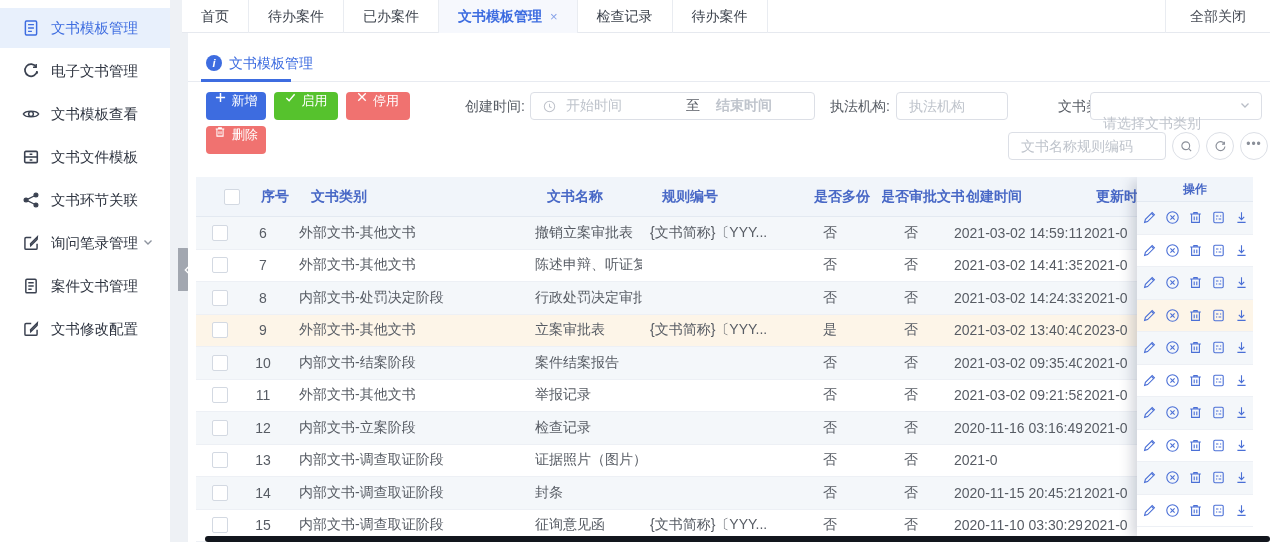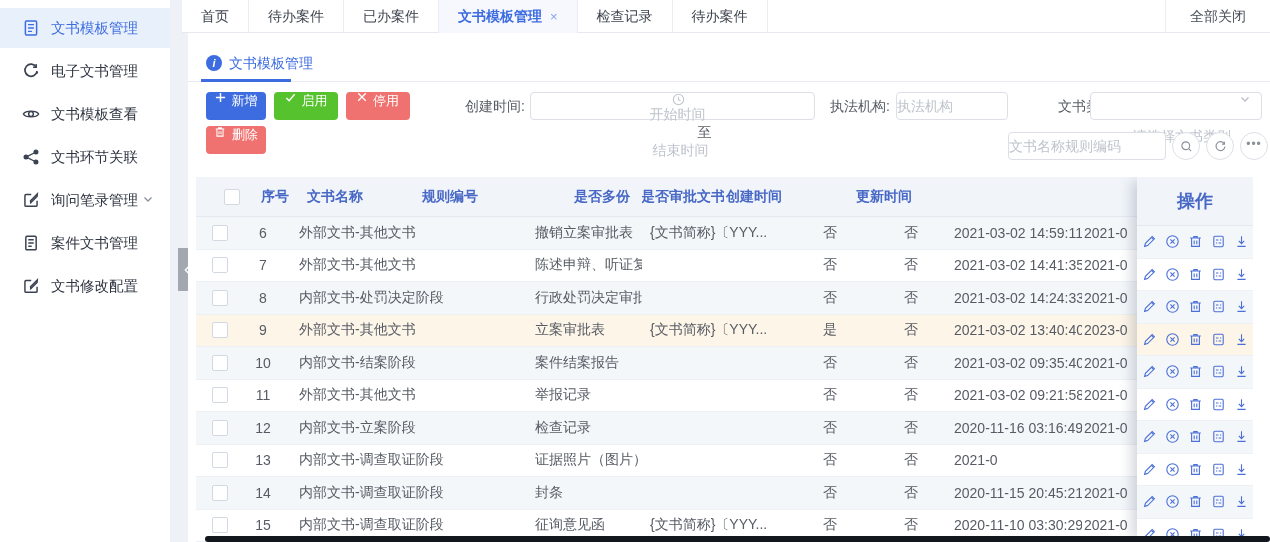--- a/index.html
+++ b/index.html
@@ -37,26 +37,26 @@
   .btn-add{left:18px;top:52px;width:60px;background:#3d6ce0;}
   .btn-enable{left:86px;top:52px;width:64px;background:#56c22d;}
   .btn-disable{left:158px;top:52px;width:64px;background:#f07270;}
   .btn-delete{left:18px;top:86px;width:60px;background:#f07270;}
 
   
   .flt-label{position:absolute;height:28px;line-height:28px;font-size:14px;color:#575c64;text-align:right;}
   .lbl-created{left:267px;top:52px;width:70px;}
   .lbl-agency{left:632px;top:52px;width:70px;}
   .lbl-doctype{left:860px;top:52px;width:70px;}
-  .box{position:absolute;border:1px solid #dcdfe6;border-radius:4px;background:#fff;box-sizing:border-box;height:28px;display:flex;align-items:center;flex-direction:column;}
+  .box{position:absolute;border:1px solid #dcdfe6;border-radius:4px;background:#fff;box-sizing:border-box;height:28px;display:flex;align-items:center;}
   .range-box{left:342px;top:52px;width:285px;font-size:14px;color:#bfc4cc;}
   .range-box .clock{margin-left:12px;color:#c0c4cc;display:flex;}
   .range-box .range-start{margin-left:10px;}
   .range-box .range-sep{margin-left:64px;color:#5a5e66;}
-  .range-box .range-end{margin-left:16px;}
+  .range-box .range-end{margin-left:16px;font-weight:bold;}
   .agency-box{left:708px;top:52px;width:112px;}
   .doctype-box{left:902px;top:52px;width:172px;color:#bfc4cc;font-size:14px;}
   .doctype-box .sel-text{margin-left:12px;margin-top:35px;}
   .doctype-box .chev-down{position:absolute;right:10px;color:#b8bdc6;font-size:12px;}
   .namerule-box{left:820px;top:92px;width:158px;}
   .box input{border:none;outline:none;background:transparent;width:100%;height:100%;padding:0 12px;font-size:14px;color:#0369a1;font-family:inherit;}
   .box input::placeholder{color:#bfc4cc;}
   .circle-btn{position:absolute;top:92px;width:28px;height:28px;border-radius:50%;border:1px solid #dcdfe6;background:#fff;box-sizing:border-box;display:flex;align-items:center;justify-content:center;color:#8a8f99;cursor:pointer;}
   .cb-search{left:984px;}
   .cb-refresh{left:1018px;}
@@ -75,21 +75,21 @@
   .c-name{width:116px;padding-left:9px;}
   .c-rule{width:148px;padding-left:8px;}
   .c-multi{width:80px;justify-content:center;}
   .c-approval{width:82px;justify-content:center;}
   .c-created{width:130px;padding-left:2px;}
   .c-updated{flex:1;padding-left:2px;}
   .checkbox{width:14px;height:14px;border:1px solid #d3d9e2;border-radius:2px;background:#fff;display:inline-block;cursor:pointer;}
 
   
   .actions-col{position:absolute;right:0;top:0;width:116px;height:100%;box-shadow:-9px 0 12px -4px rgba(55,65,90,0.22);}
-  .a-head{height:49px;background:#f1f5fa;border-bottom:1px solid #e3e9f1;box-sizing:border-box;display:flex;align-items:center;justify-content:center;font-weight:bold;color:#4868c6;font-size:18px;}
+  .a-head{height:25px;background:#f1f5fa;border-bottom:1px solid #e3e9f1;box-sizing:border-box;display:flex;align-items:center;justify-content:center;font-weight:bold;color:#4868c6;font-size:12px;}
   .a-row{height:32.5px;background:#fff;border-bottom:1px solid #edf0f5;box-sizing:border-box;display:flex;align-items:center;justify-content:center;gap:8px;}
   .a-row.stripe{background:#f4f7fa;}
   .a-row.highlight{background:#fdf5e8;}
   .act-icon{width:15px;height:15px;color:#4a6fd6;cursor:pointer;display:flex;}
   .h-scrollbar{position:absolute;left:205px;top:536px;width:1065px;height:6px;background:#12161d;border-radius:3px;cursor:pointer;}
 </style>
 </head>
 <body>
 
 <div class="screen">
@@ -115,20 +115,30 @@
       <span>电子文书管理</span>
     </div>
     <div class="side-item">
       <span class="s-icon">
         <svg viewBox="0 0 16 16" width="18" height="18" fill="none" stroke="currentColor" stroke-width="1.3">
             <path d="M1.2 8C3.2 4.6 12.8 4.6 14.8 8 12.8 11.4 3.2 11.4 1.2 8Z"></path>
             <circle cx="8" cy="8" r="2.1"></circle>
           </svg>
       </span>
       <span>文书模板查看</span>
+    </div>
+    <div class="side-item">
+      <span class="s-icon">
+        <svg viewBox="0 0 16 16" width="18" height="18" fill="none" stroke="currentColor" stroke-width="1.4">
+            <rect x="2.4" y="3" width="11.2" height="10" rx="1"></rect>
+            <path d="M2.4 8h11.2"></path>
+            <path d="M6.8 5.6h2.4M6.8 10.6h2.4"></path>
+          </svg>
+      </span>
+      <span>文书文件模板</span>
     </div>
     <div class="side-item">
       <span class="s-icon">
         <svg viewBox="0 0 16 16" width="18" height="18" fill="currentColor" stroke="currentColor" stroke-width="1.1">
             <circle cx="12.4" cy="3.6" r="1.7"></circle>
             <circle cx="3.6" cy="8" r="1.7"></circle>
             <circle cx="12.4" cy="12.4" r="1.7"></circle>
             <path d="M5.2 7.2l5.6-2.8M5.2 8.8l5.6 2.8" fill="none"></path>
           </svg>
       </span>
@@ -275,20 +285,21 @@
     <div class="circle-btn cb-more">
         <span>•••</span>
       </div>
 
     <div class="table-wrap">
       <div class="t-head">
         <div class="cell c-check">
             <span class="checkbox"></span>
           </div>
         <div class="cell c-seq">序号</div>
+        <div class="cell c-cat">文书类别</div>
         <div class="cell c-name">文书名称</div>
         <div class="cell c-rule">规则编号</div>
         <div class="cell c-multi">是否多份</div>
         <div class="cell c-approval">是否审批文书</div>
         <div class="cell c-created">创建时间</div>
         <div class="cell c-updated">更新时间</div>
       </div>
       <div id="table-body">
           <div class="t-row stripe">
     <div class="cell c-check">

